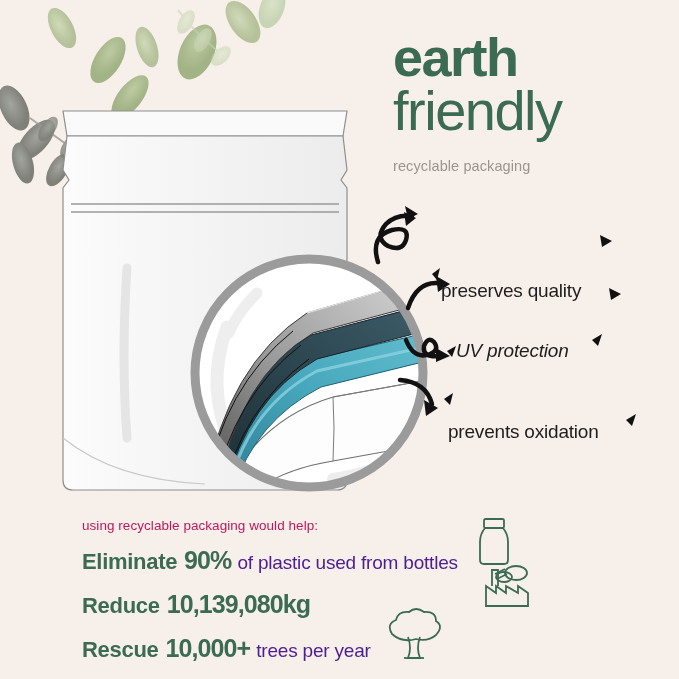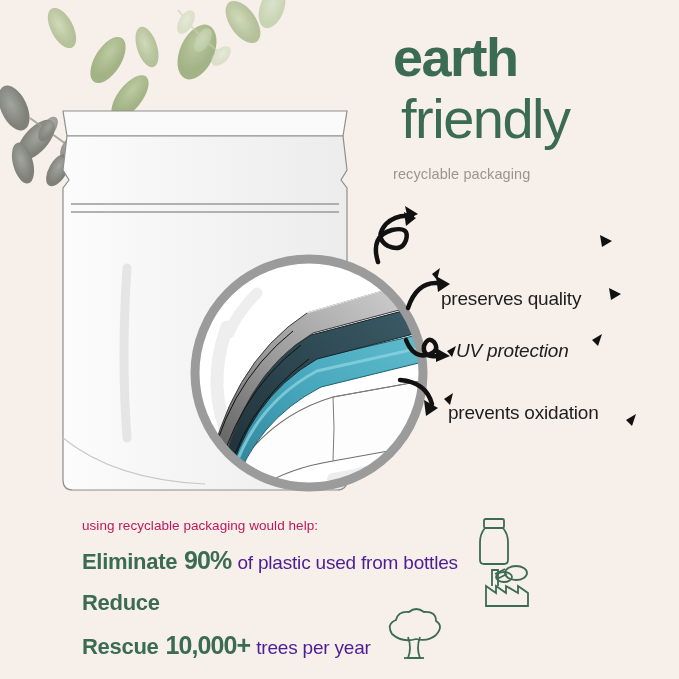--- a/index.html
+++ b/index.html
@@ -16,21 +16,21 @@
   
   #headline{ left:393px; top:32px; width:270px; }
   #title-earth{
     font-size:54px; font-weight:700; color:#3b6b52;
     letter-spacing:-1.5px; line-height:50px;
     margin:0; padding:0;
   }
   #title-friendly{
     font-size:56px; font-weight:400; color:#3b6b52;
     letter-spacing:-1.5px; line-height:58px;
-    margin:8px; padding:0;
+    margin:0; padding:0;
   }
   #subtitle{
     font-size:14.5px; color:#9a948f; letter-spacing:.1px;
     margin-top:18px;
   }
 
   
   .feature-label{
     font-size:19px; color:#1e1e1e; white-space:nowrap;
     letter-spacing:-.2px;
@@ -220,41 +220,42 @@
       <path d="M600 235 L612 241 L602 247 Z"></path>
       <path d="M432 274 L440 268 L437 280 Z"></path>
       <path d="M609 288 L621 294 L611 300 Z"></path>
       <path d="M447 351 L456 346 L452 357 Z"></path>
       <path d="M592 340 L602 334 L598 346 Z"></path>
       <path d="M444 399 L453 393 L450 405 Z"></path>
       <path d="M626 420 L636 414 L632 426 Z"></path>
     </g>
   </svg>
 
-  <div class="abs feature-label" style="left:441px;top:288px;">preserves quality</div>
+  <div class="abs feature-label" style="left:441px;top:280px;">preserves quality</div>
   <div class="abs feature-label" style="left:456px;top:340px;font-style:italic;">UV protection</div>
-  <div class="abs feature-label" style="left:448px;top:402px;">prevents oxidation</div>
+  <div class="abs feature-label" style="left:448px;top:421px;">prevents oxidation</div>
 
   <div id="headline" class="abs">
     <div id="title-earth">earth</div>
     <div id="title-friendly">friendly</div>
     <div id="subtitle">recyclable packaging</div>
   </div>
 
   <div id="stats" class="abs">
     <div id="stats-intro">using recyclable packaging would help:</div>
 
     <div class="stat-row">
       <span class="stat-verb">Eliminate</span>
       <span class="stat-figure">90%</span>
       <span class="stat-tail">of plastic used from bottles</span>
     </div>
 
     <div class="stat-row">
       <span class="stat-verb">Reduce</span>
+      <span class="stat-figure">10,139,080kg</span>
     </div>
 
     <div class="stat-row">
       <span class="stat-verb">Rescue</span>
       <span class="stat-figure">10,000+</span>
       <span class="stat-tail">trees per year</span>
     </div>
   </div>
 
   <svg class="abs" style="left:472px;top:516px;" width="44" height="52" aria-hidden="true">

